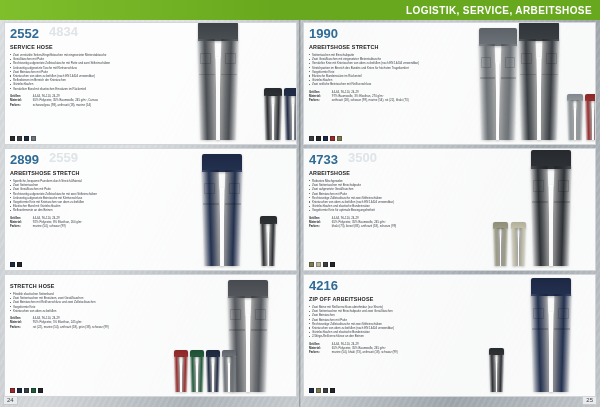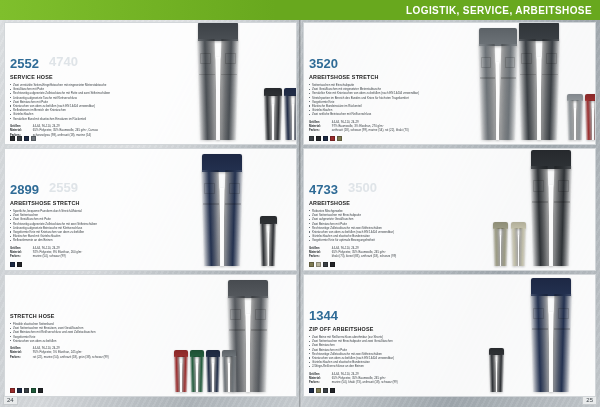--- a/index.html
+++ b/index.html
@@ -63,21 +63,20 @@
     position:relative;
     background:rgba(255,255,255,0.93);
     border:1px solid #d2d6d9;
     overflow:hidden;
     display:flex;
   }
   .panel .textcol{
     width:56%;
     padding:4px 4px 4px 5px;
     position:relative;
-    margin-top:30px;
   }
   .panel .imgcol{
     flex:1; position:relative;
     overflow:hidden;
   }
   .art{
     font-size:13px; font-weight:bold; color:#2f6b96; letter-spacing:0px;
     line-height:1;
   }
   .art.ghost{
@@ -152,21 +151,21 @@
 
   <div id="gutter"></div>
 
   <div class="folio left">24</div>
   <div class="folio right">25</div>
 
   <div id="panels">
       <div class="panel">
         <div class="textcol">
           <div class="art">2552</div>
-          <div class="art ghost">4740</div>
+          <div class="art ghost">4834</div>
           <div class="pname">SERVICE HOSE</div>
           <ul class="bullets">
             <li>Zwei verstärkte Seiten-Eingriffstaschen mit eingesetzter Meterstabtasche</li>
             <li>Gesäßtaschen mit Patte</li>
             <li>Rechtsseitig aufgesetzte Zollstocktasche mit Patte und zwei Stifteinschüben</li>
             <li>Linksseitig aufgesetzte Tasche mit Klettverschluss</li>
             <li>Zwei Beintaschen mit Patte</li>
             <li>Knietaschen von oben zu befüllen (nach EN 14404 verwendbar)</li>
             <li>Reflexbiesen im Bereich der Knietaschen</li>
             <li>Gürtelschlaufen</li>
@@ -212,21 +211,21 @@
                 <div class="l" style="background: linear-gradient(90deg, rgba(255, 255, 255, 0.18), rgb(30, 42, 69) 45%, rgba(0, 0, 0, 0.25));"></div>
                 <div class="r" style="background: linear-gradient(270deg, rgba(255, 255, 255, 0.14), rgb(30, 42, 69) 45%, rgba(0, 0, 0, 0.28));"></div>
                 <div class="gap"></div>
               </div>
             </div>
           </div>
         </div>
       </div>
       <div class="panel">
         <div class="textcol">
-          <div class="art">3520</div>
+          <div class="art">1990</div>
           <div class="pname">ARBEITSHOSE STRETCH</div>
           <ul class="bullets">
             <li>Seitentaschen mit Einschubpatte</li>
             <li>Zwei Gesäßtaschen mit eingesetzter Meterstabtasche</li>
             <li>Verstärkte Knie mit Knietaschen von oben zu befüllen (nach EN 14404 verwendbar)</li>
             <li>Stretchpartien im Bereich des Bundes und Knies für höchsten Tragekomfort</li>
             <li>Vorgeformte Knie</li>
             <li>Elastische Bundeinsätze im Rückenteil</li>
             <li>Gürtelschlaufen</li>
             <li>Zwei seitliche Beintaschen mit Reißverschluss</li>
@@ -466,21 +465,21 @@
                 <div class="l" style="background: linear-gradient(90deg, rgba(255, 255, 255, 0.18), rgb(109, 115, 120) 45%, rgba(0, 0, 0, 0.25));"></div>
                 <div class="r" style="background: linear-gradient(270deg, rgba(255, 255, 255, 0.14), rgb(109, 115, 120) 45%, rgba(0, 0, 0, 0.28));"></div>
                 <div class="gap"></div>
               </div>
             </div>
           </div>
         </div>
       </div>
       <div class="panel">
         <div class="textcol">
-          <div class="art">1344</div>
+          <div class="art">4216</div>
           <div class="pname">ZIP OFF ARBEITSHOSE</div>
           <ul class="bullets">
             <li>Zwei Beine mit Reißverschluss abnehmbar (zur Shorts)</li>
             <li>Zwei Seitentaschen mit Einschubpatte und zwei Gesäßtaschen</li>
             <li>Zwei Beintaschen</li>
             <li>Zwei Beintaschen mit Patte</li>
             <li>Rechtsseitige Zollstocktasche mit zwei Stifteinschüben</li>
             <li>Knietaschen von oben zu befüllen (nach EN 14404 verwendbar)</li>
             <li>Gürtelschlaufen und elastische Bundeinsätze</li>
             <li>2-Wege-Reißverschlüsse an den Beinen</li>

